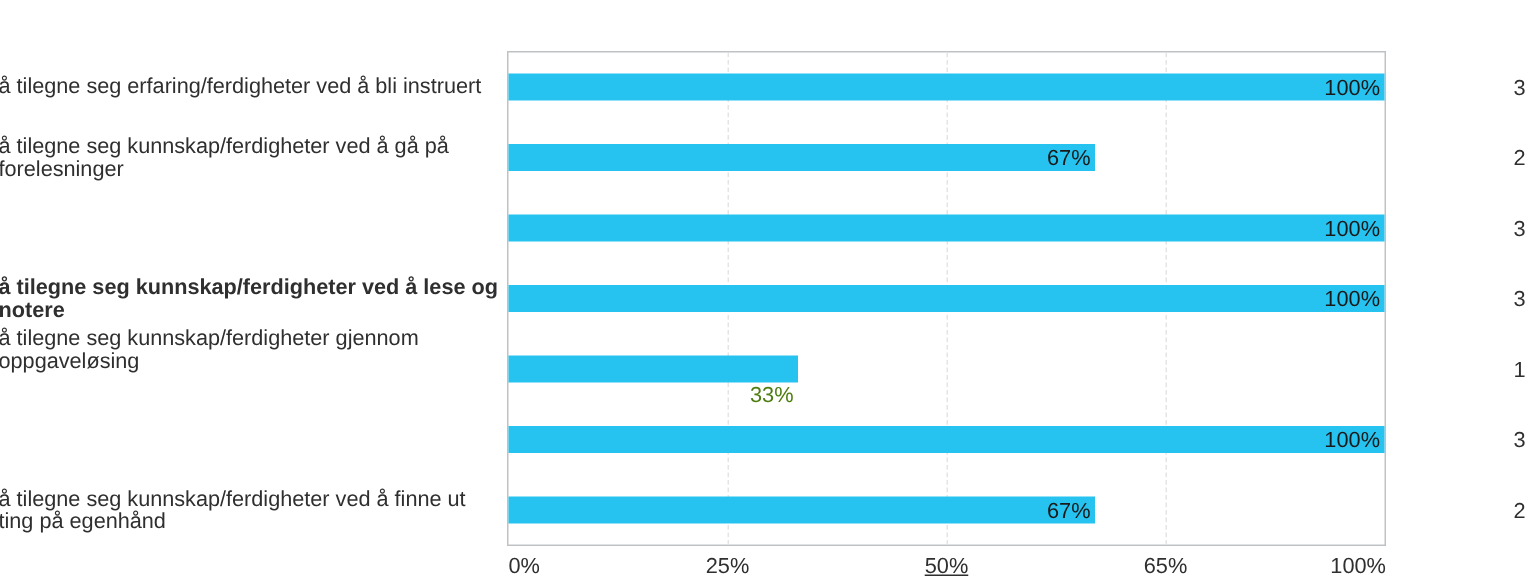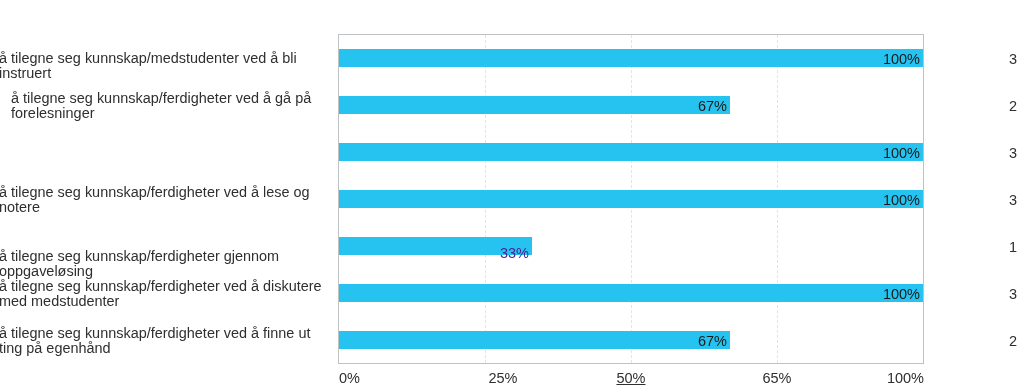--- a/index.html
+++ b/index.html
@@ -6,21 +6,21 @@
 html,body{margin:0;padding:0;background:#ffffff;}
 body{width:1024px;height:386px;overflow:hidden;
      font-family:"Liberation Sans",sans-serif;}
 #chart-root{position:relative;width:1024px;height:386px;background:#ffffff;overflow:hidden;}
 
 
 #cat-labels{position:absolute;left:-1px;top:0;width:336px;height:386px;}
 .cat-label{position:absolute;left:0;width:336px;text-align:left;
            color:#2f2f2f;font-size:14.45px;line-height:15px;}
 #cat-labels .cat-label:nth-child(1){top:51px;}
-#cat-labels .cat-label:nth-child(2){top:90.5px;margin-left:12px;}
+#cat-labels .cat-label:nth-child(2){top:90.5px;}
 #cat-labels .cat-label:nth-child(3){top:137.5px;}
 #cat-labels .cat-label:nth-child(4){top:184.5px;}
 #cat-labels .cat-label:nth-child(5){top:231.5px;}
 #cat-labels .cat-label:nth-child(6){top:278.5px;}
 #cat-labels .cat-label:nth-child(7){top:325.5px;font-weight:bold;}
 
 
 #plot{position:absolute;left:338px;top:34px;width:586px;height:330px;
       box-sizing:border-box;border:1px solid #bfc2c4;background:#ffffff;}
 #grid-layer,#bar-layer,#value-layer{position:absolute;left:0;top:0;
@@ -50,21 +50,21 @@
 #value-layer .bar-value:nth-child(3){top:108.5px;width:581px;}
 #value-layer .bar-value:nth-child(4){top:155.5px;width:581px;}
 #value-layer .bar-value:nth-child(5){top:202.5px;width:190px;}
 #value-layer .bar-value:nth-child(6){top:249.5px;width:581px;}
 #value-layer .bar-value:nth-child(7){top:296.5px;width:388px;}
 
 
 .tick-label{position:absolute;top:371px;font-size:14.5px;line-height:15px;
             color:#2f2f2f;white-space:nowrap;}
 #xaxis .tick-label:nth-child(1){left:339px;}
-#xaxis .tick-label:nth-child(2){left:471px;margin-left:18px;}
+#xaxis .tick-label:nth-child(2){left:471px;}
 #xaxis .tick-label:nth-child(3){left:617px;}
 #xaxis .tick-label:nth-child(4){left:763px;}
 #xaxis .tick-label:nth-child(5){left:886px;}
 
 
 #resp-col{position:absolute;left:864px;top:0;width:153px;height:386px;}
 .resp-head{position:absolute;right:0;width:153px;top:16px;text-align:right;
            font-size:14.5px;line-height:15px;color:#2f2f2f;}
 .resp-val{position:absolute;right:0;width:153px;text-align:right;
           font-size:14.5px;line-height:15px;color:#2f2f2f;}
@@ -75,25 +75,24 @@
 #resp-col .resp-val:nth-child(6){top:240px;}
 #resp-col .resp-val:nth-child(7){top:287px;}
 #resp-col .resp-val:nth-child(8){top:334px;}
 </style>
 </head>
 <body>
 
 <div id="chart-root">
 
   <div id="cat-labels">
-    <div class="cat-label" style="top: 51px;">å tilegne seg kunnskap/medstudenter ved å bli instruert</div>
+    <div class="cat-label" style="top: 51px;">å tilegne seg erfaring/ferdigheter ved å bli instruert</div>
     <div class="cat-label" style="top: 90.5px;">å tilegne seg kunnskap/ferdigheter ved å gå på forelesninger</div>
-    <div class="cat-label" style="top: 184.5px;">å tilegne seg kunnskap/ferdigheter ved å lese og notere</div>
-    <div class="cat-label" style="top: 249px;">å tilegne seg kunnskap/ferdigheter gjennom oppgaveløsing</div>
-    <div class="cat-label" style="top: 278.5px;">å tilegne seg kunnskap/ferdigheter ved å diskutere med medstudenter</div>
+    <div class="cat-label" style="top: 184.5px; font-weight: bold;">å tilegne seg kunnskap/ferdigheter ved å lese og notere</div>
+    <div class="cat-label" style="top: 219px;">å tilegne seg kunnskap/ferdigheter gjennom oppgaveløsing</div>
     <div class="cat-label" style="top: 325.5px;">å tilegne seg kunnskap/ferdigheter ved å finne ut ting på egenhånd</div>
   </div>
 
   <div id="plot" style="border-color: rgb(191, 194, 196);">
 
     <div id="grid-layer">
       <div class="gridline" style="left: 146px; background-image: linear-gradient(rgb(227, 229, 227) 0px, rgb(227, 229, 227) 3px, rgba(255, 255, 255, 0) 3px, rgba(255, 255, 255, 0) 5px);"></div>
       <div class="gridline" style="left: 292px; background-image: linear-gradient(rgb(227, 229, 227) 0px, rgb(227, 229, 227) 3px, rgba(255, 255, 255, 0) 3px, rgba(255, 255, 255, 0) 5px);"></div>
       <div class="gridline" style="left: 438px; background-image: linear-gradient(rgb(227, 229, 227) 0px, rgb(227, 229, 227) 3px, rgba(255, 255, 255, 0) 3px, rgba(255, 255, 255, 0) 5px);"></div>
     </div>
@@ -106,21 +105,21 @@
       <div class="bar" style="top: 201.5px; width: 193px; background: rgb(38, 195, 240);"></div>
       <div class="bar" style="top: 248.5px; width: 584px; background: rgb(38, 195, 240);"></div>
       <div class="bar" style="top: 295.5px; width: 391px; background: rgb(38, 195, 240);"></div>
     </div>
 
     <div id="value-layer">
       <div class="bar-value" style="top: 14.5px; width: 581px; color: rgb(26, 26, 26);">100%</div>
       <div class="bar-value" style="top: 61.5px; width: 388px; color: rgb(26, 26, 26);">67%</div>
       <div class="bar-value" style="top: 108.5px; width: 581px; color: rgb(26, 26, 26);">100%</div>
       <div class="bar-value" style="top: 155.5px; width: 581px; color: rgb(26, 26, 26);">100%</div>
-      <div class="bar-value" style="top: 209px; width: 190px; color: #4c1d95;">33%</div>
+      <div class="bar-value" style="top: 220px; width: 190px; color: #4d7c0f;">33%</div>
       <div class="bar-value" style="top: 249.5px; width: 581px; color: rgb(26, 26, 26);">100%</div>
       <div class="bar-value" style="top: 296.5px; width: 388px; color: rgb(26, 26, 26);">67%</div>
     </div>
 
   </div>
 
   <div id="xaxis">
     <div class="tick-label" style="left: 339px;">0%</div>
     <div class="tick-label" style="left: 470.484px;">25%</div>
     <div class="tick-label" style="left: 616.484px; text-decoration: underline;">50%</div>

